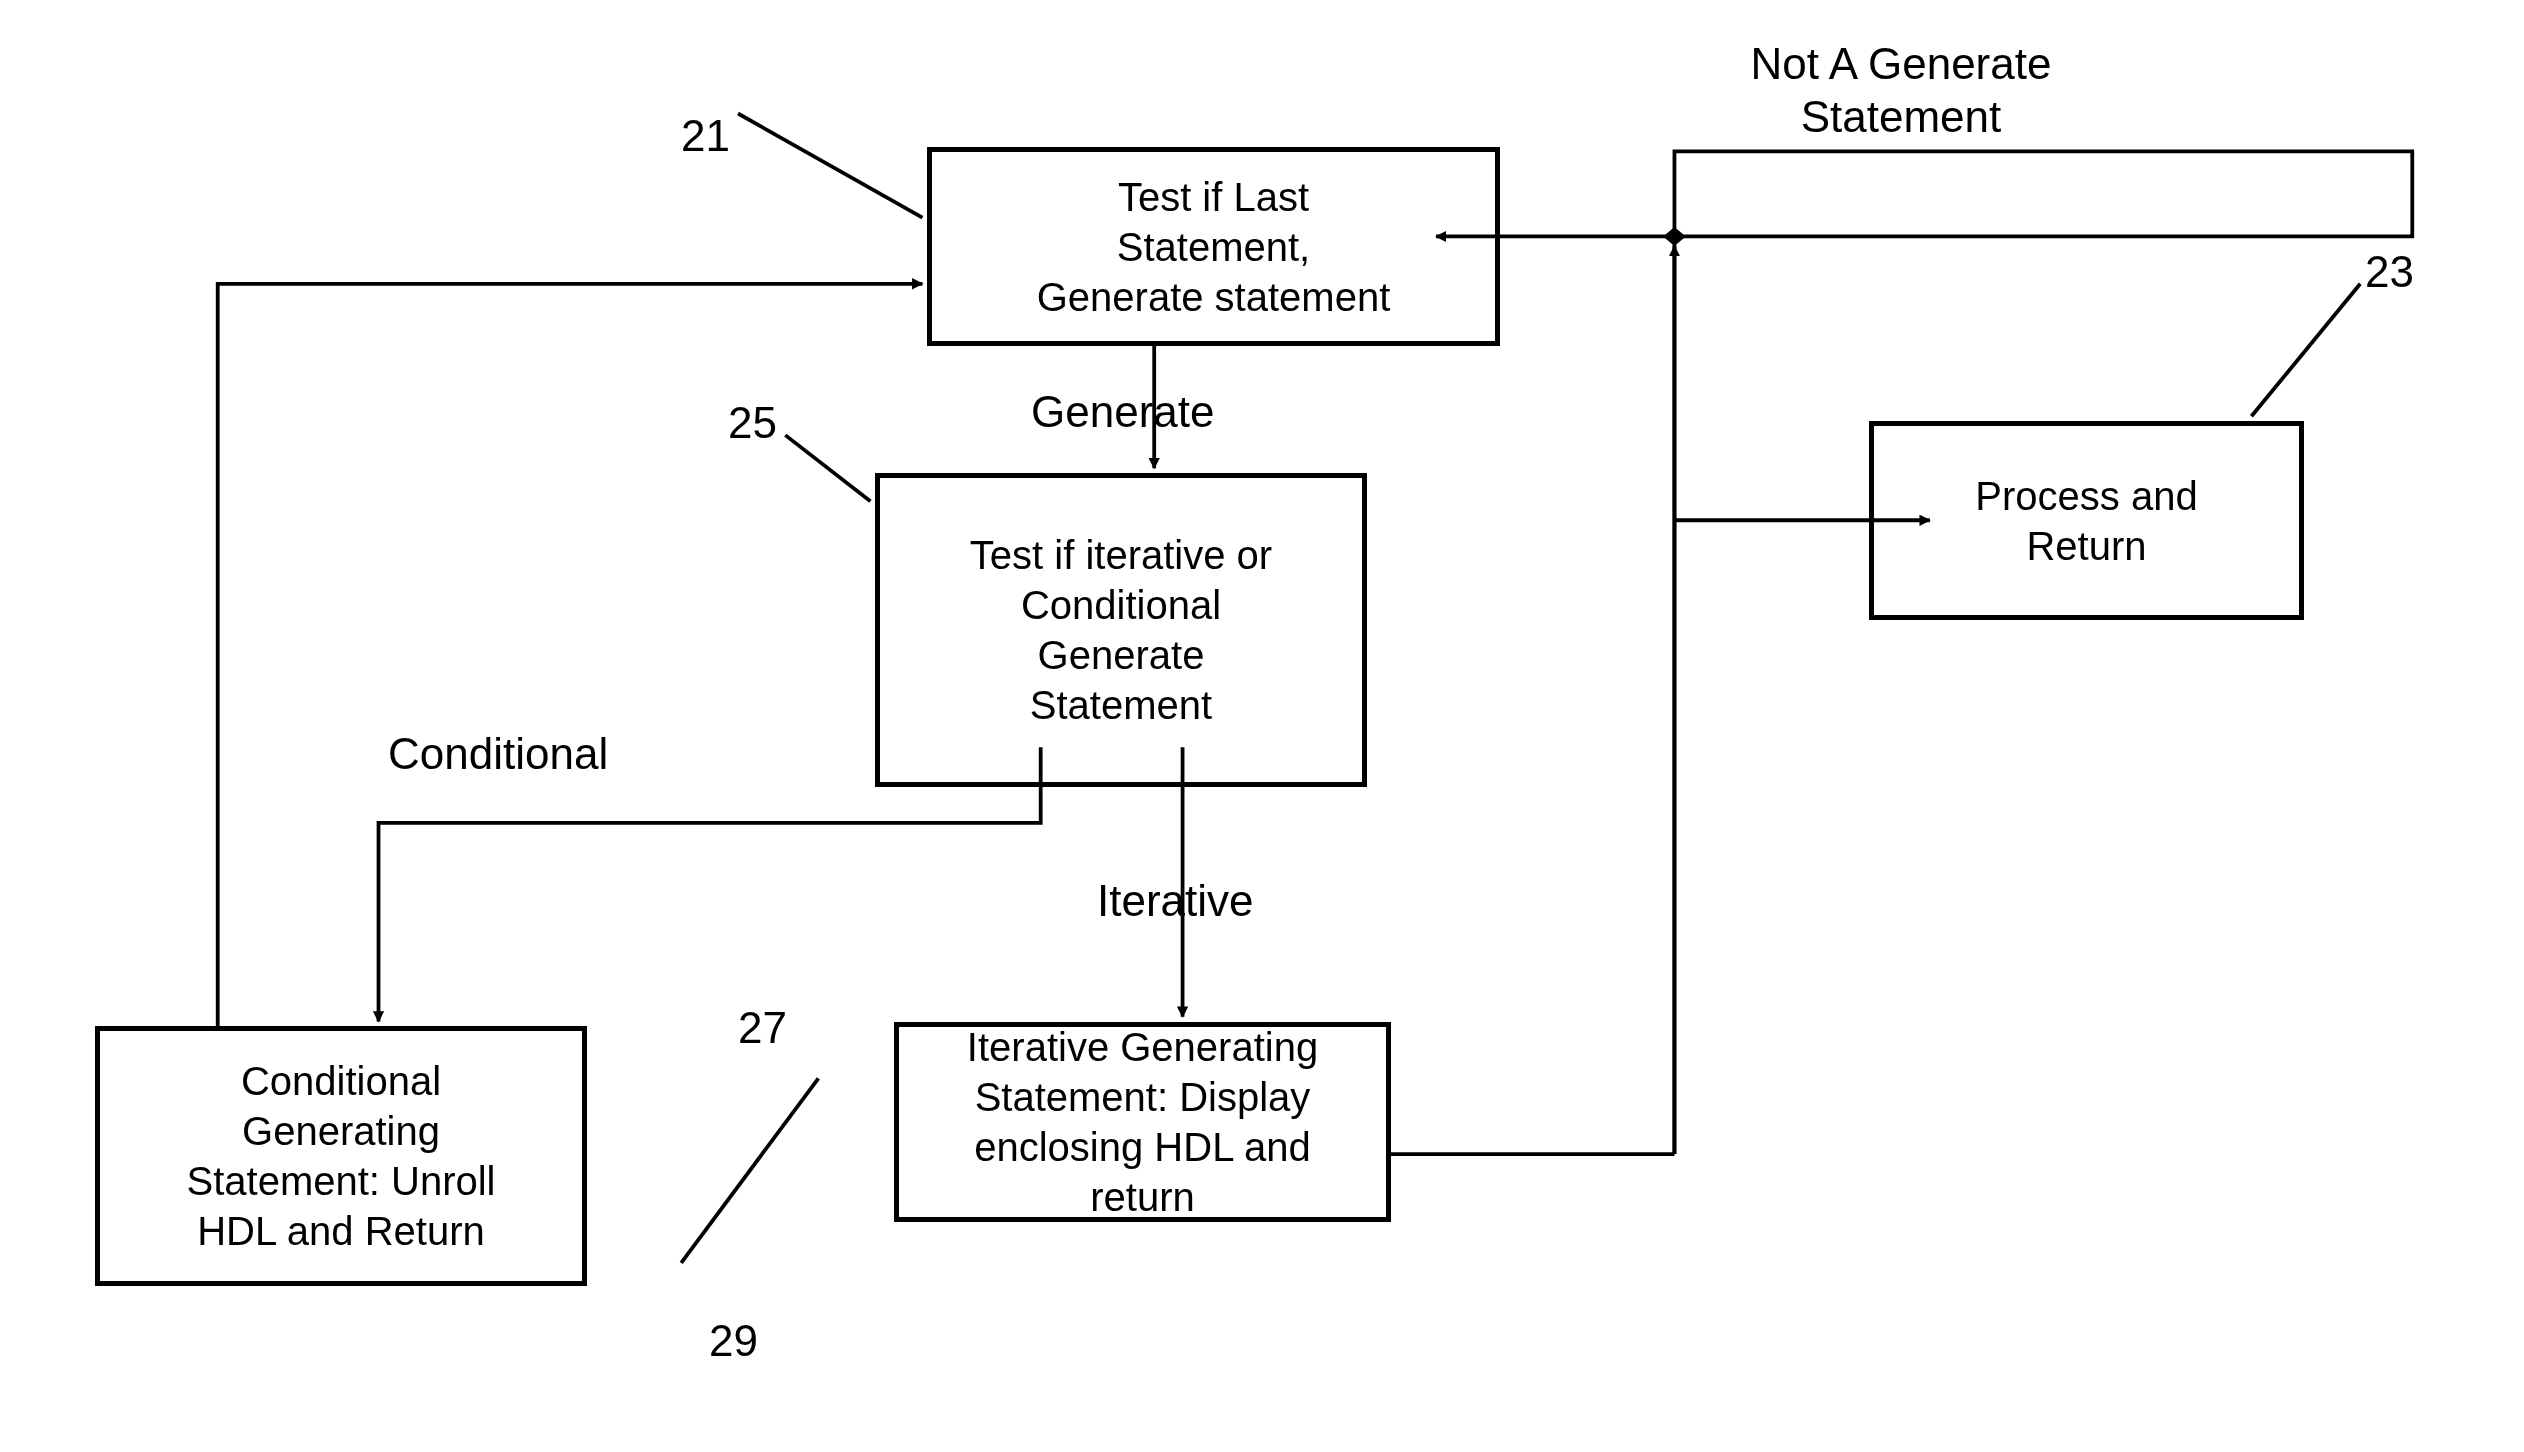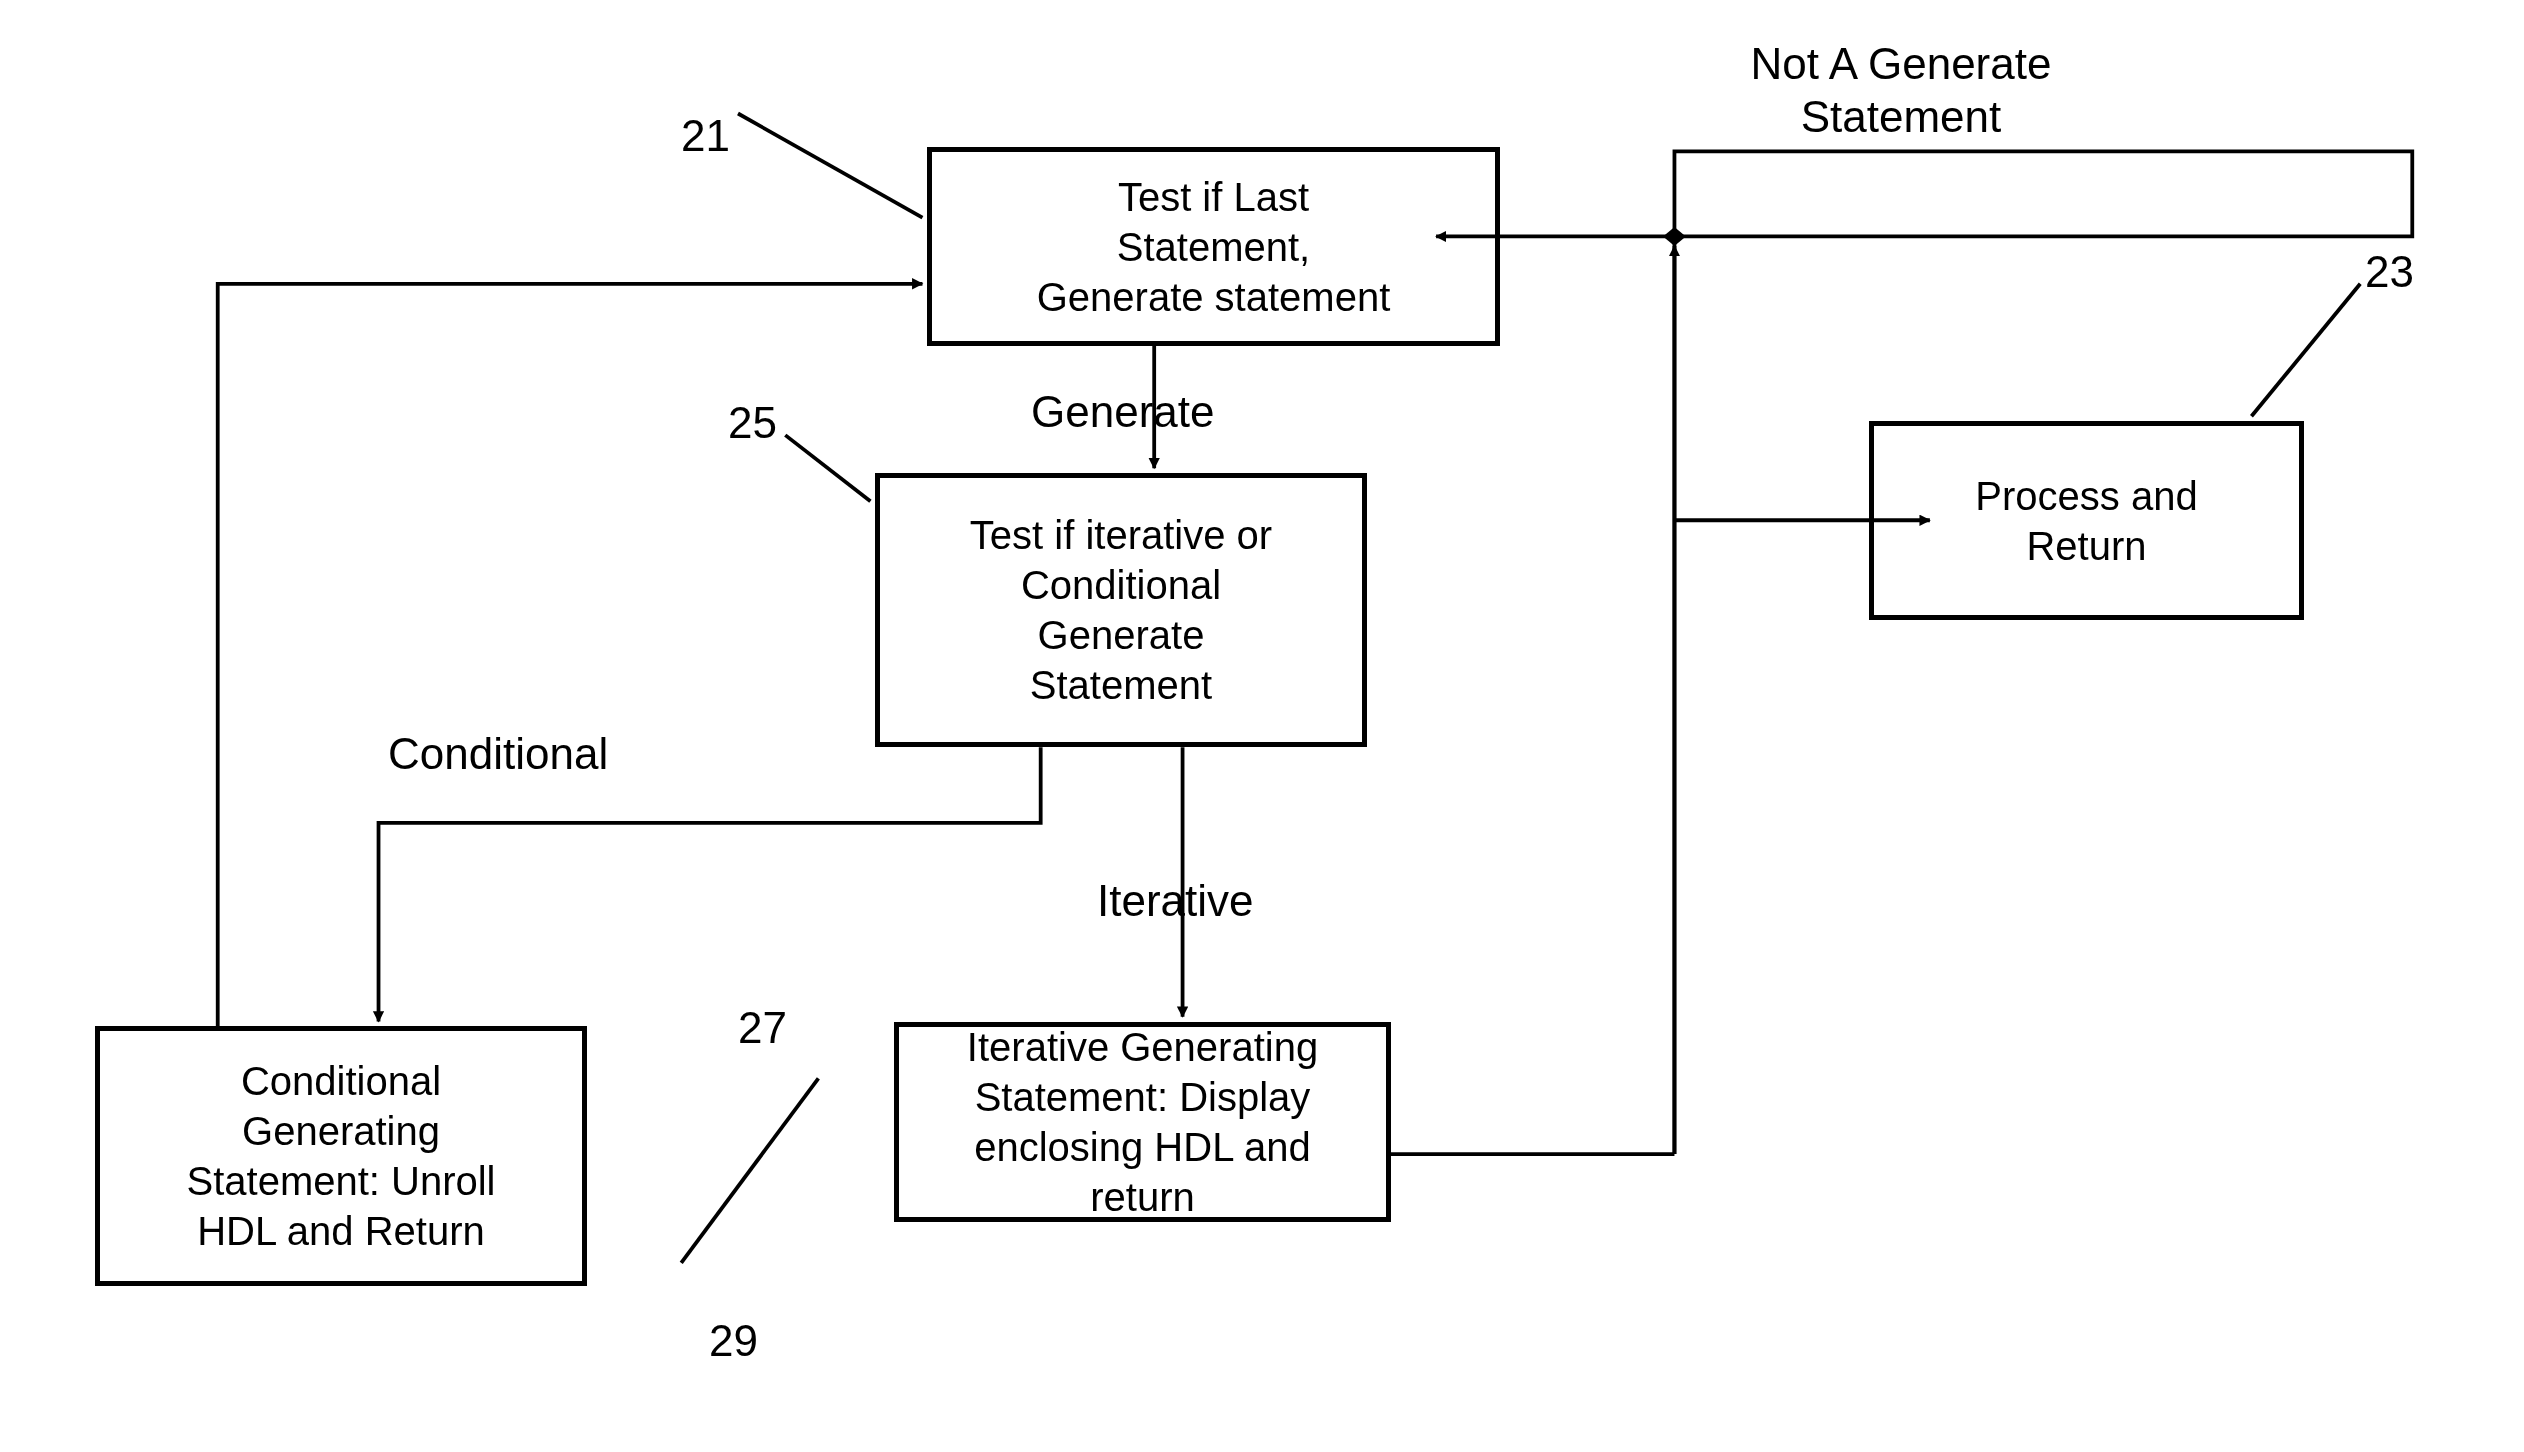--- a/index.html
+++ b/index.html
@@ -51,21 +51,21 @@
 Statement</div>
 <div class="label" style="left:1031px; top:386px;">Generate</div>
 <div class="label" style="left:388px; top:728px;">Conditional</div>
 <div class="label" style="left:1097px; top:875px;">Iterative</div>
 
 <div class="box" style="left:927px; top:147px; width:573px; height:199px; white-space:pre-line;">Test if Last
 Statement,
 Generate statement</div>
 <div class="box" style="left:1869px; top:421px; width:435px; height:199px; white-space:pre-line;">Process and
 Return</div>
-<div class="box" style="left:875px; top:473px; width:492px; height:274px; white-space:pre-line;">Test if iterative or
+<div class="box" style="left:875px; top:473px; width:492px; height:314px; white-space:pre-line;">Test if iterative or
 Conditional
 Generate
 Statement</div>
 <div class="box" style="left:894px; top:1022px; width:497px; height:200px; white-space:pre-line;">Iterative Generating
 Statement: Display
 enclosing HDL and
 return</div>
 <div class="box" style="left:95px; top:1026px; width:492px; height:260px; white-space:pre-line;">Conditional
 Generating
 Statement: Unroll

